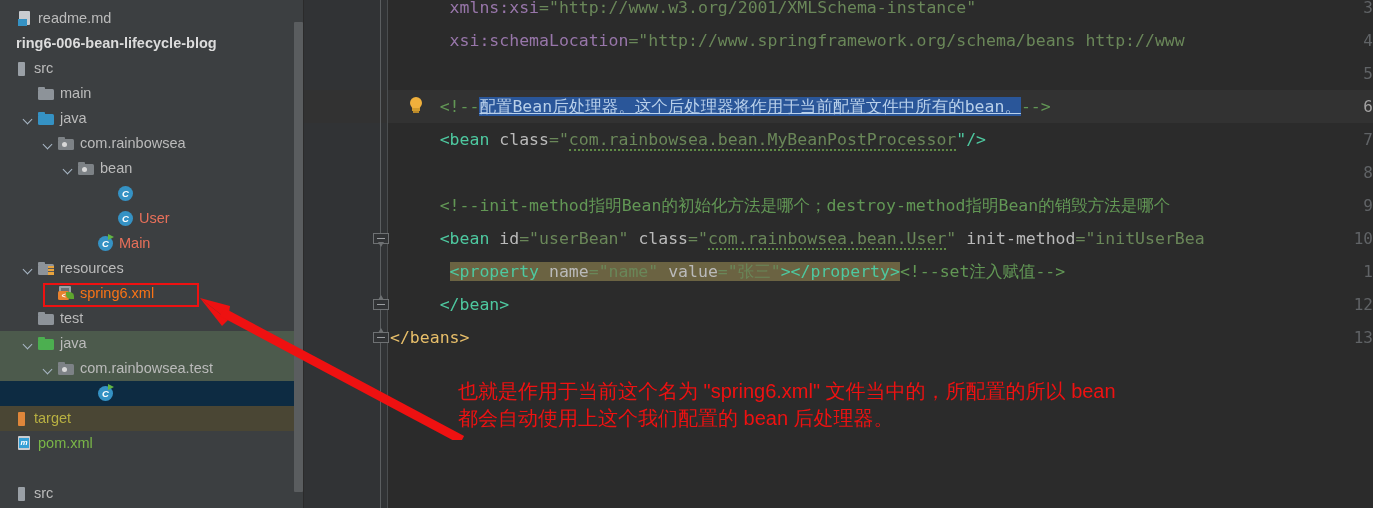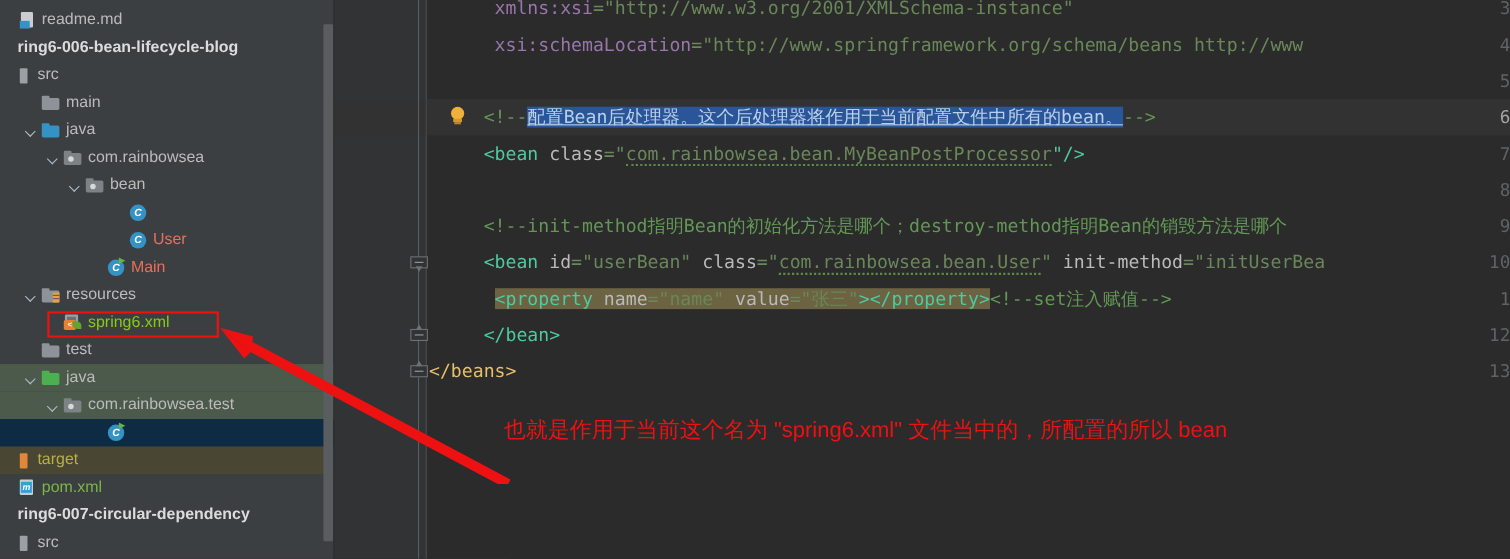--- a/index.html
+++ b/index.html
@@ -78,21 +78,21 @@
   .ico-src{width:10px;height:14px;}
   .ico-src .b{position:absolute;left:0;top:0;width:7px;height:14px;background:#9aa0a6;border-radius:1px;}
   .ico-src.orange .b{background:#e0873a;}
 
   .row-hl-green{background:#4c5a4c;}
   .row-hl-sel{background:#0d2b42;}
   .row-hl-olive{background:#4a4634;}
 
   .modtitle{font-weight:bold;color:#dcdcdc;font-size:14.5px;}
   .cls-name{color:#e8705a;}
-  .xml-name{color:#84cc16;}
+  .xml-name{color:#f97316;}
   .pom-name{color:#7ab648;}
   .olive-name{color:#b8b042;}
 
   #sb-scroll{
     position:absolute;left:294px;top:22px;width:9px;height:470px;
     background:#5a5d5f;border-radius:1px;
   }
   #sb-sep{position:absolute;left:303px;top:0;width:1px;height:508px;background:#2b2b2b;}
 
   
@@ -328,21 +328,20 @@
           <span class="ico ico-pom">
             <i class="p"></i>
             <i class="m">m</i>
           </span>
           <span class="lbl pom-name">pom.xml</span>
         </div>
         <div class="tree-row" style="top: 456px;">
           <span class="ind"></span>
           <span class="twisty"></span>
           <span class="ico" style="width: 0px; margin-right: 0px;"></span>
-          <span class="lbl modtitle">ring6-007-circular-dependency</span>
         </div>
         <div class="tree-row" style="top: 481px;">
           <span class="ind" style="width: 2px;"></span>
           <span class="twisty"></span>
           <span class="ico ico-src">
             <i class="b"></i>
           </span>
           <span class="lbl">src</span>
         </div>
       </div>
@@ -418,15 +417,15 @@
   <div id="redbox"></div>
 
   <svg id="arrow" viewBox="0 0 280 150">
     <g>
       <polygon points="0,8 28,30 22,36" fill="#ee1111"></polygon>
       <polygon points="0,8 30,16 28,30" fill="#ee1111"></polygon>
       <path d="M 22,22 L 262,150" stroke="#ee1111" stroke-width="9" stroke-linecap="butt"></path>
     </g>
   </svg>
 
-  <div id="note"><span>也就是作用于当前这个名为 "spring6.xml" 文件当中的，所配置的所以 bean</span><br></div>
+  <div id="note"><span>也就是作用于当前这个名为 "spring6.xml" 文件当中的，所配置的所以 bean</span><br><span>都会自动使用上这个我们配置的 bean 后处理器。</span></div>
 
 </div>
 
 </body></html>

